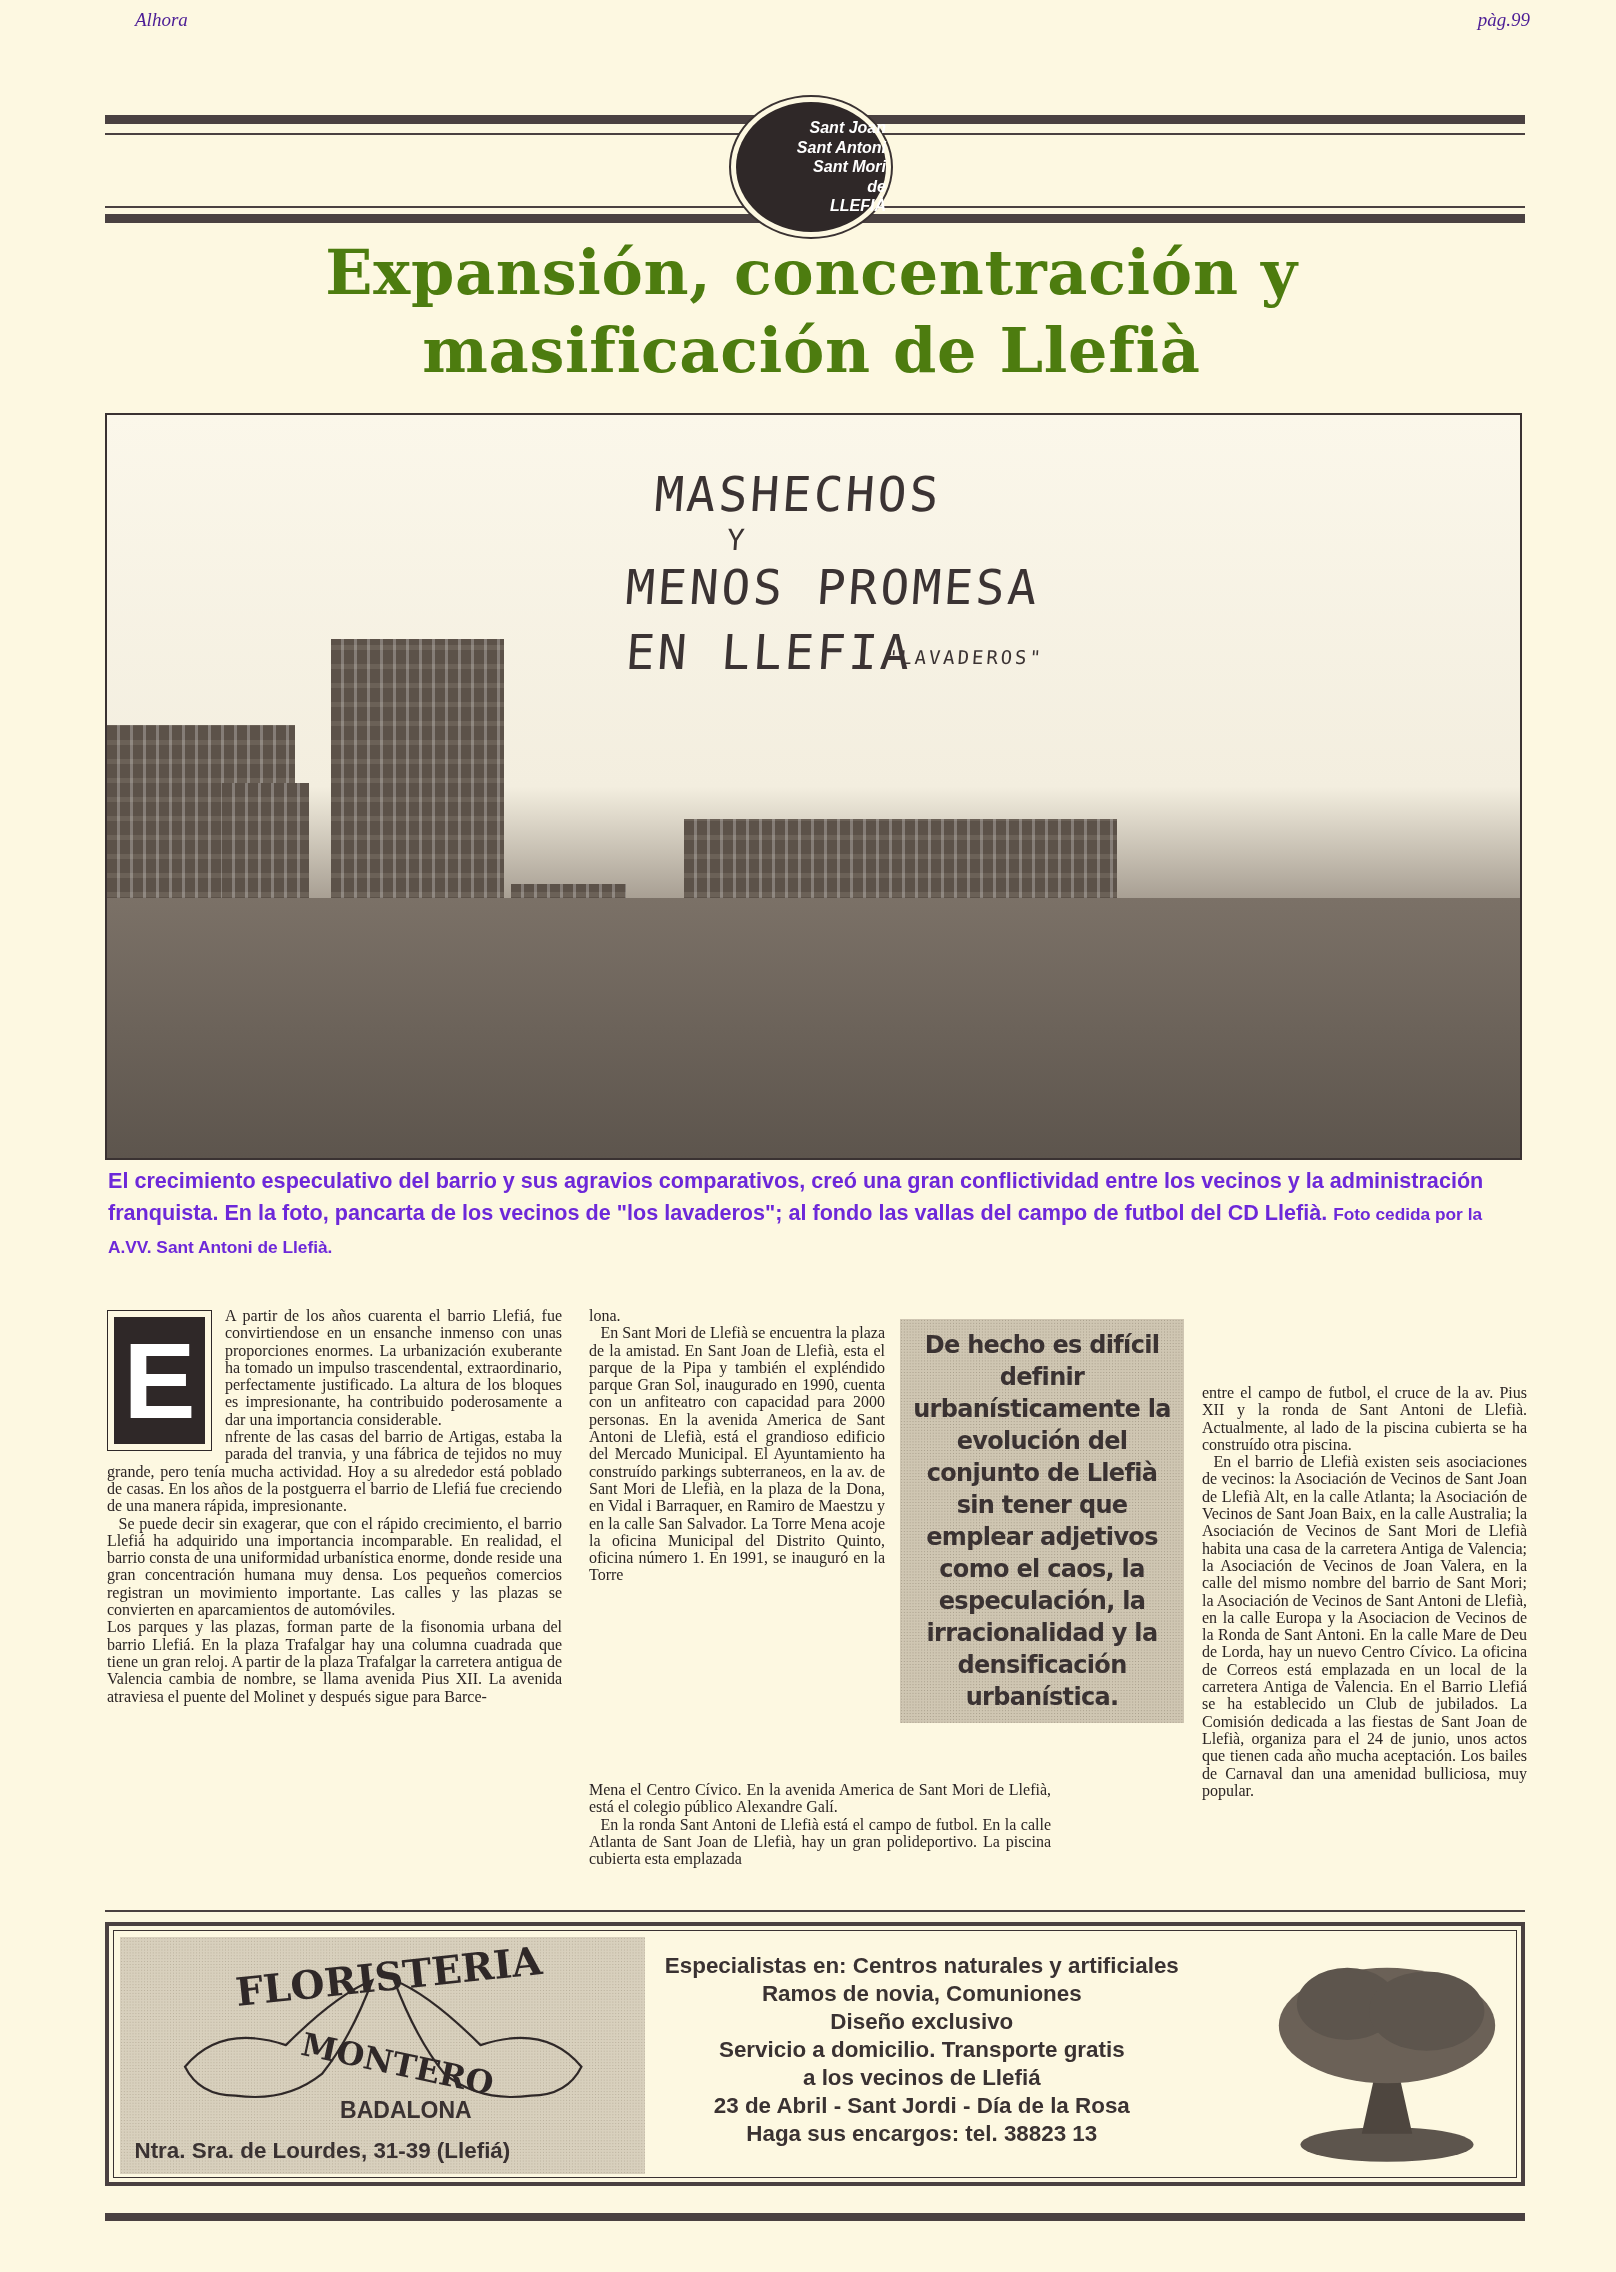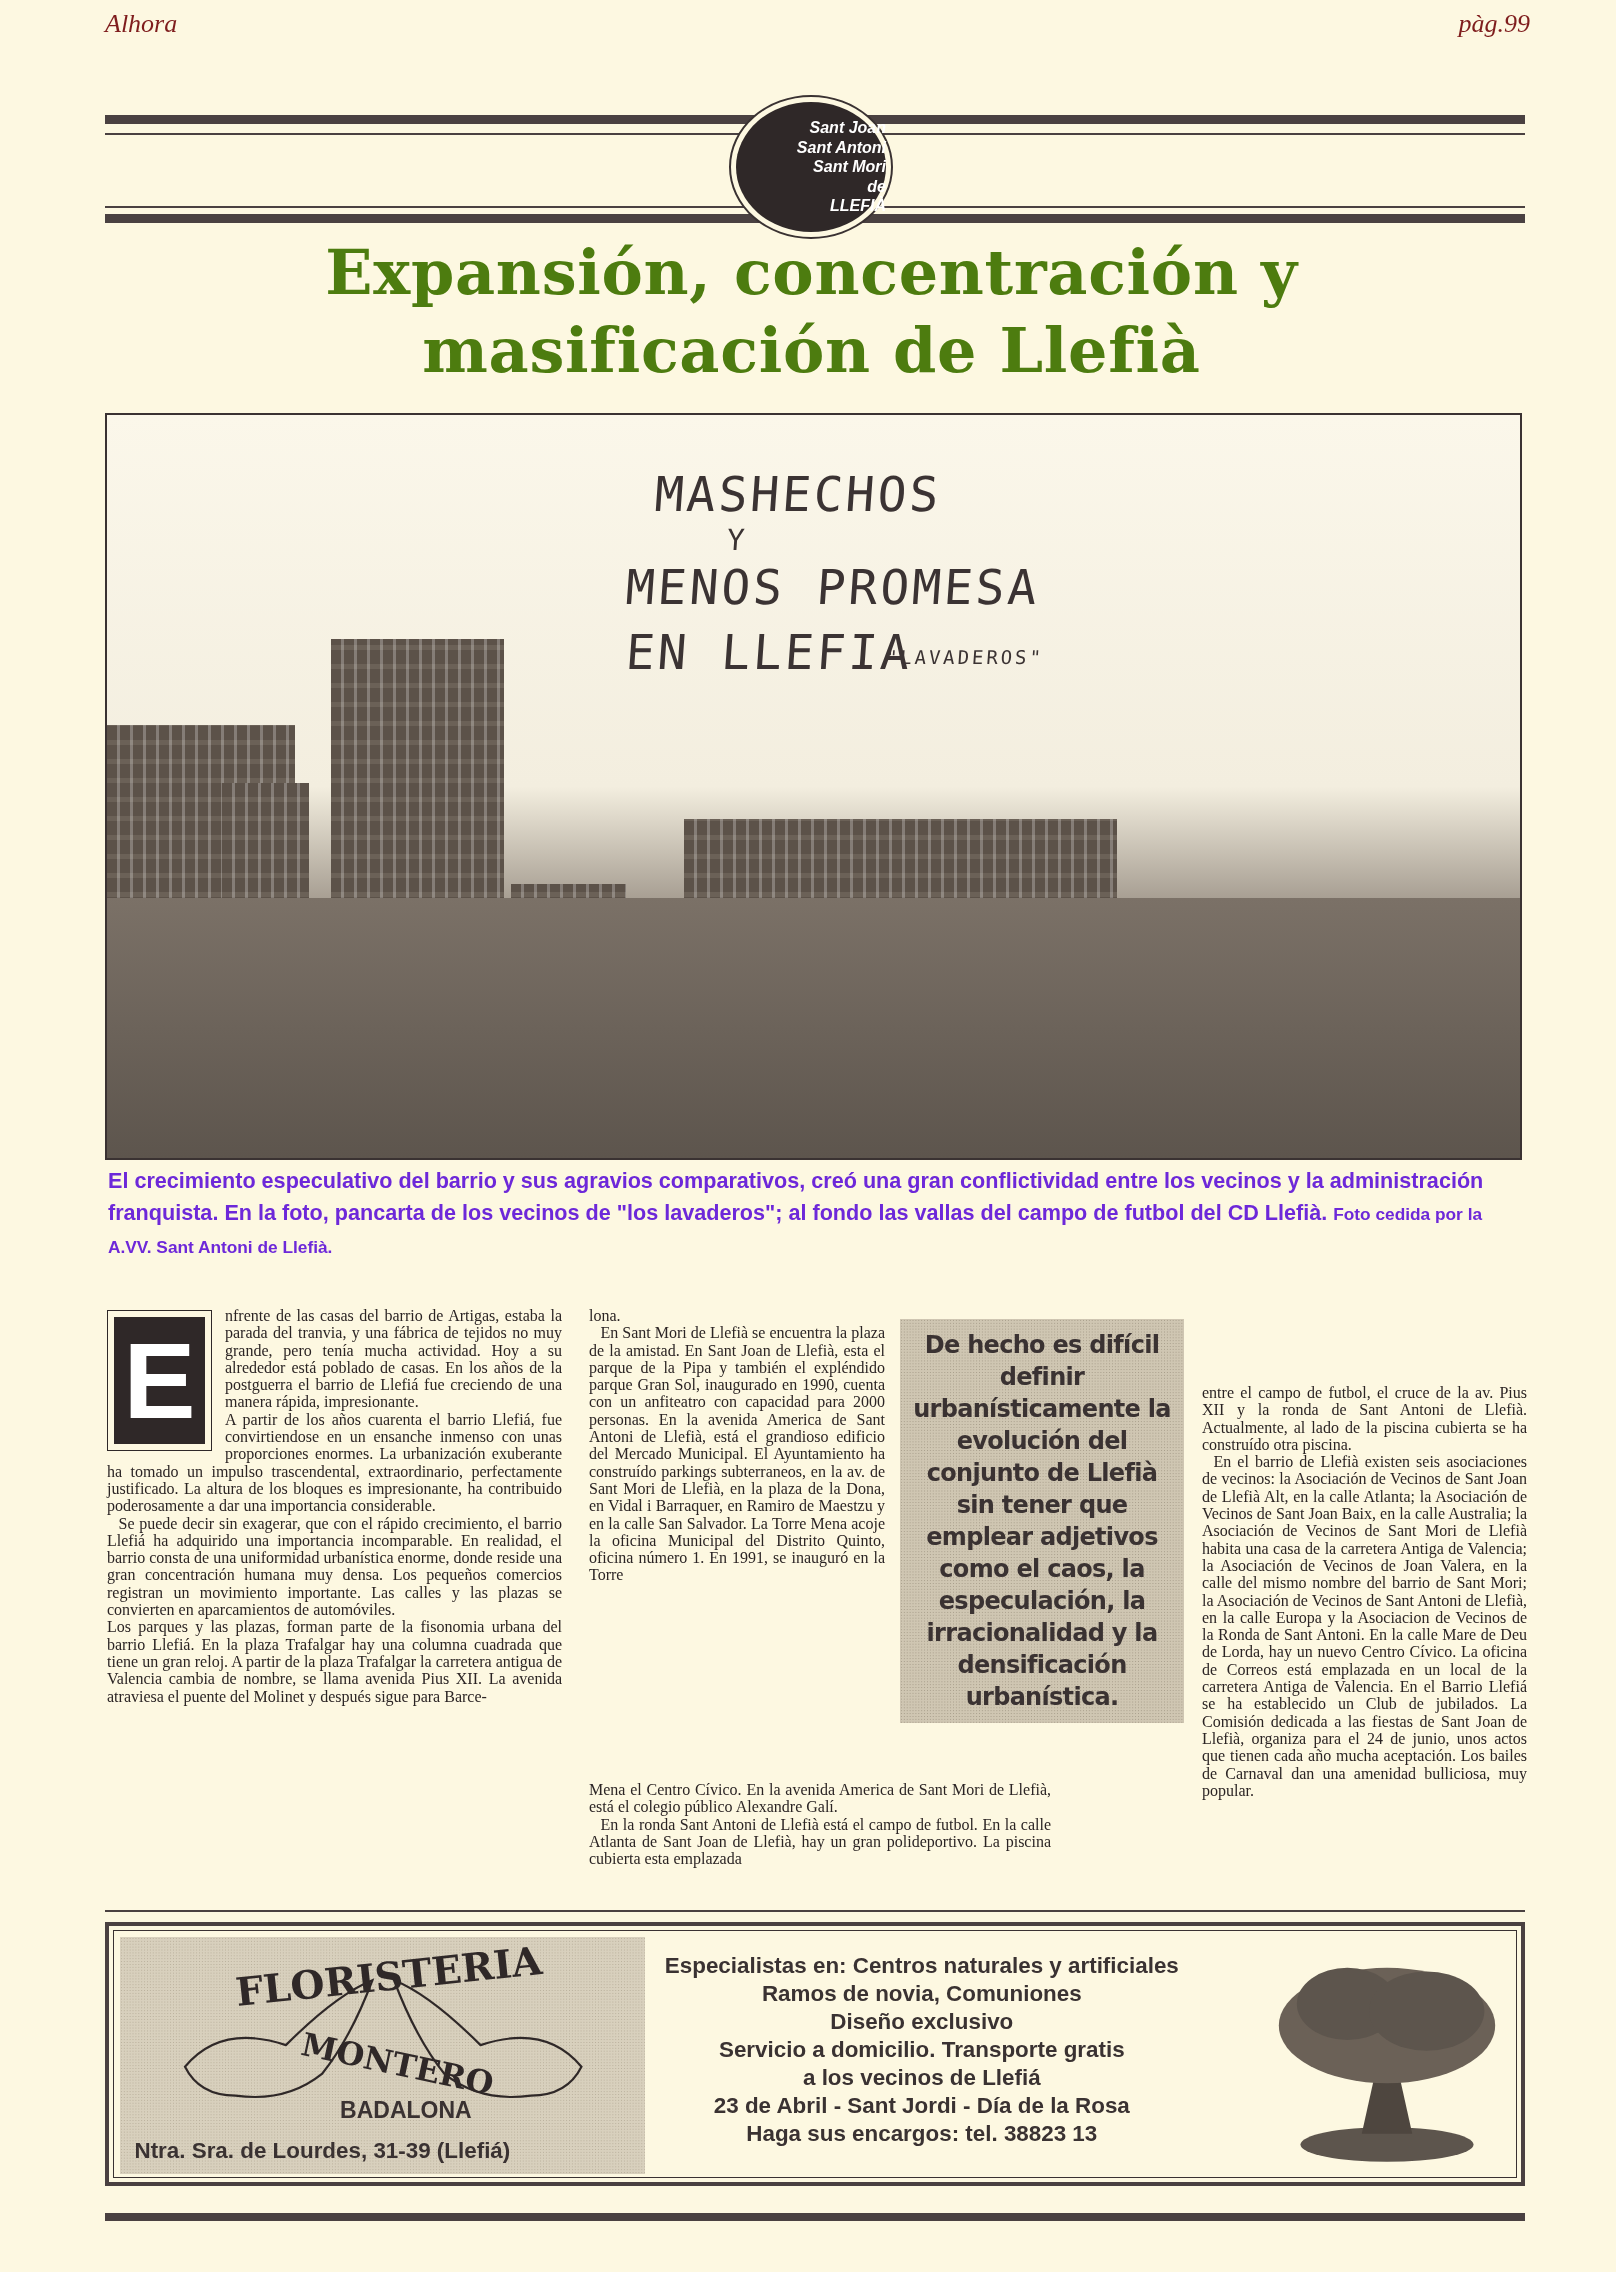--- a/index.html
+++ b/index.html
@@ -5,21 +5,21 @@
   html, body { margin: 0; padding: 0; }
   body {
     width: 1617px; height: 2273px; position: relative; overflow: hidden;
     background: #fdf8e1;
     font-family: "Liberation Serif", serif;
     color: #2b2424;
   }
   
   .running-head {
     position: absolute; top: 8.7px; font-family: "Liberation Serif", serif;
-    font-style: italic; font-size: 26px; color: #7f1d1d;
+    font-style: italic; font-size: 19px; color: #4c1d95; margin-left: 30px;
   }
   .rule { position: absolute; background: #4a4141; }
   .badge {
     position: absolute; left: 729px; top: 95px; width: 164px; height: 144px;
     border-radius: 50%; background: #fdf8e1; border: 2.2px solid #3a3232;
     box-sizing: border-box; display: flex; align-items: center; justify-content: center;
     z-index: 2;
   }
   .badge-inner {
     width: 150px; height: 130px; border-radius: 50%; background: #2f2828;
@@ -149,22 +149,22 @@
 
 <div class="caption">
   <span>El crecimiento especulativo del barrio y sus agravios comparativos, creó una gran conflictividad entre los vecinos y la administración franquista. En la foto, pancarta de los vecinos de "los lavaderos"; al fondo las vallas del campo de futbol del CD Llefià.</span>
   <span class="credit">Foto cedida por la  A.VV. Sant Antoni de Llefià.</span>
 </div>
 
 <div class="col" style="left:107px; top:1307px; width:455px;">
   <div class="dropcap">
     <div class="dropcap-inner">E</div>
   </div>
+  <p class="noindent">A partir de los años cuarenta el barrio Llefiá, fue convirtiendose en un ensanche inmenso con unas proporciones enormes. La urbanización exuberante ha tomado un impulso trascendental, extraordinario, perfectamente justificado. La altura de los bloques es impresionante, ha contribuido poderosamente a dar una importancia considerable.</p>
   <p class="noindent">nfrente de las casas del barrio de Artigas, estaba la parada del tranvia, y una fábrica de tejidos no muy grande, pero tenía mucha actividad. Hoy a su alrededor está poblado de casas. En los años de la postguerra el barrio de Llefiá fue creciendo de una manera rápida, impresionante.</p>
-  <p class="noindent">A partir de los años cuarenta el barrio Llefiá, fue convirtiendose en un ensanche inmenso con unas proporciones enormes. La urbanización exuberante ha tomado un impulso trascendental, extraordinario, perfectamente justificado. La altura de los bloques es impresionante, ha contribuido poderosamente a dar una importancia considerable.</p>
   <p>Se puede decir sin exagerar, que con el rápido crecimiento, el barrio Llefiá ha adquirido una importancia incomparable. En realidad, el barrio consta de una uniformidad urbanística enorme, donde reside una gran concentración humana muy densa. Los pequeños comercios registran un movimiento importante. Las calles y las plazas se convierten en aparcamientos de automóviles.</p>
   <p class="noindent">Los parques y las plazas, forman parte de la fisonomia urbana del barrio Llefiá. En la plaza Trafalgar hay una columna cuadrada que tiene un gran reloj. A partir de la plaza Trafalgar la carretera antigua de Valencia cambia de nombre, se llama avenida Pius XII. La avenida atraviesa el puente del Molinet y después sigue para Barce-</p>
 </div>
 
 <div class="col" style="left:589px; top:1307px; width:296px;">
   <p class="noindent">lona.</p>
   <p>En Sant Mori de Llefià se encuentra la plaza de la amistad. En Sant Joan de Llefià, esta el parque de la Pipa y también el expléndido parque Gran Sol, inaugurado en 1990, cuenta con un anfiteatro con capacidad para 2000 personas. En la avenida America de Sant Antoni de Llefià, está el grandioso edificio del Mercado Municipal. El Ayuntamiento ha construído parkings subterraneos, en la av. de Sant Mori de Llefià, en la plaza de la Dona, en Vidal i Barraquer, en Ramiro de Maestzu y en la calle San Salvador.  La Torre Mena acoje la oficina Municipal del Distrito Quinto, oficina número 1. En 1991, se inauguró en la Torre</p>
 </div>
 <div class="col" style="left:589px; top:1781px; width:462px;">
   <p class="noindent">Mena el Centro Cívico. En la avenida America de Sant Mori de Llefià, está el colegio público Alexandre Galí.</p>

